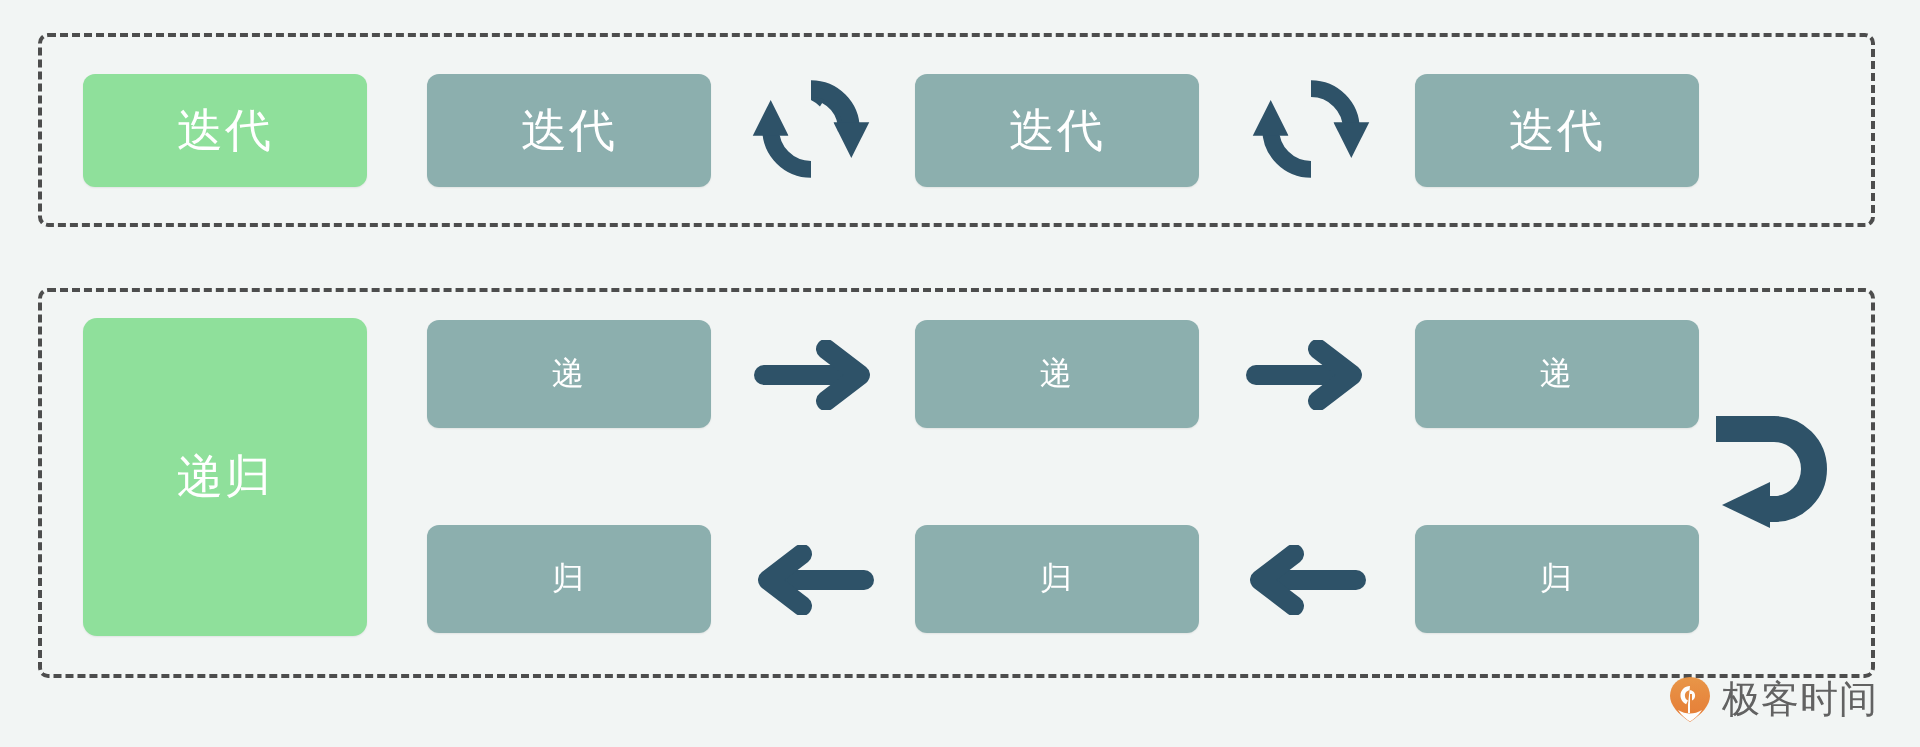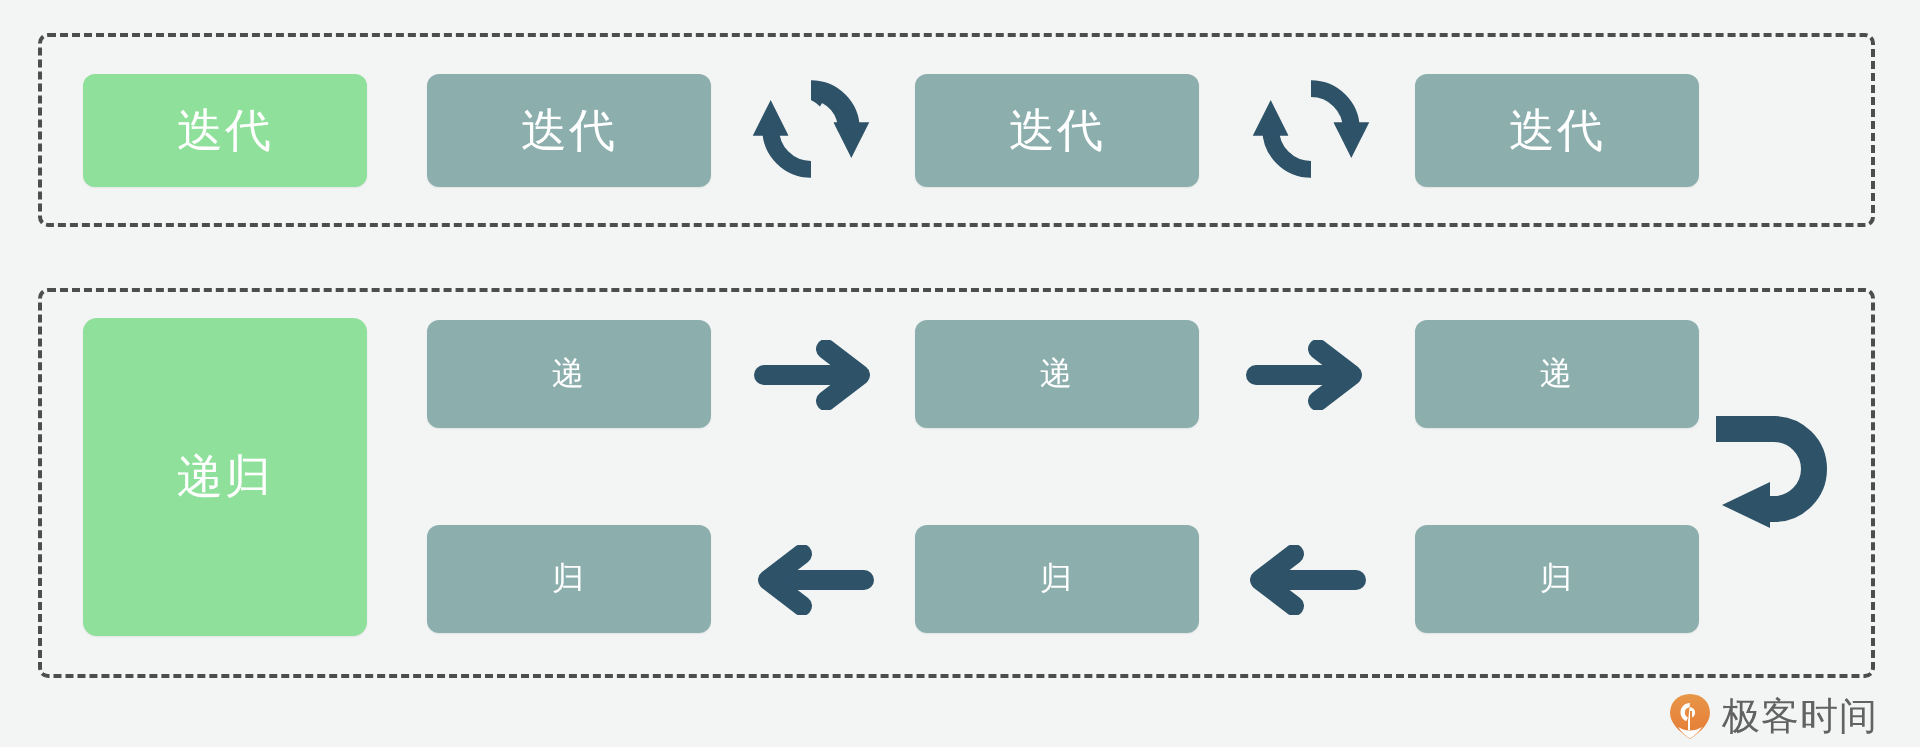--- a/index.html
+++ b/index.html
@@ -120,21 +120,21 @@
     left: 1712px;
     top: 410px;
     width: 132px;
     height: 120px;
   }
 
   
   .watermark {
     position: absolute;
     right: 42px;
-    bottom: 7px;
+    bottom: 24px;
     display: flex;
     align-items: center;
     gap: 10px;
     opacity: 0.95;
     margin-top: 9px;
   }
   .watermark-text {
     font-size: 38px;
     color: #5b5b5b;
     letter-spacing: 1px;

